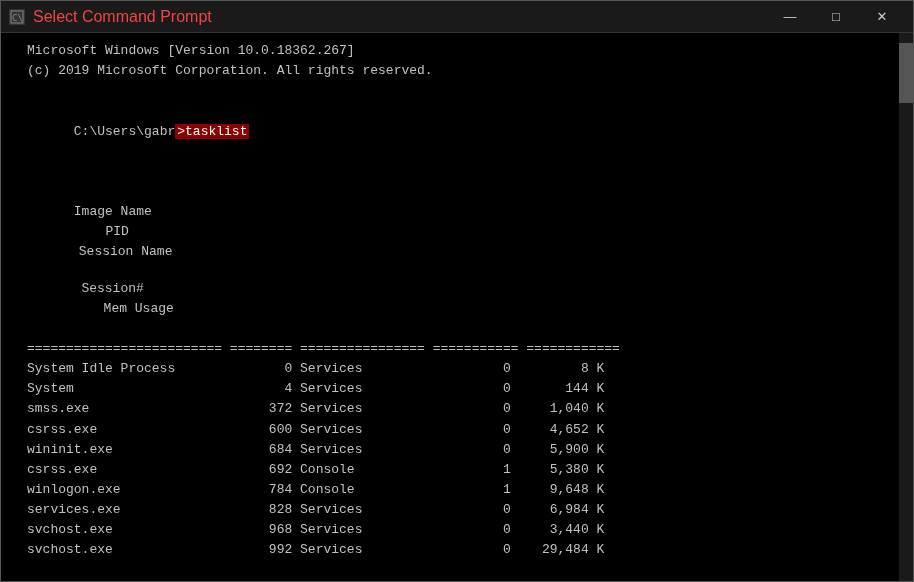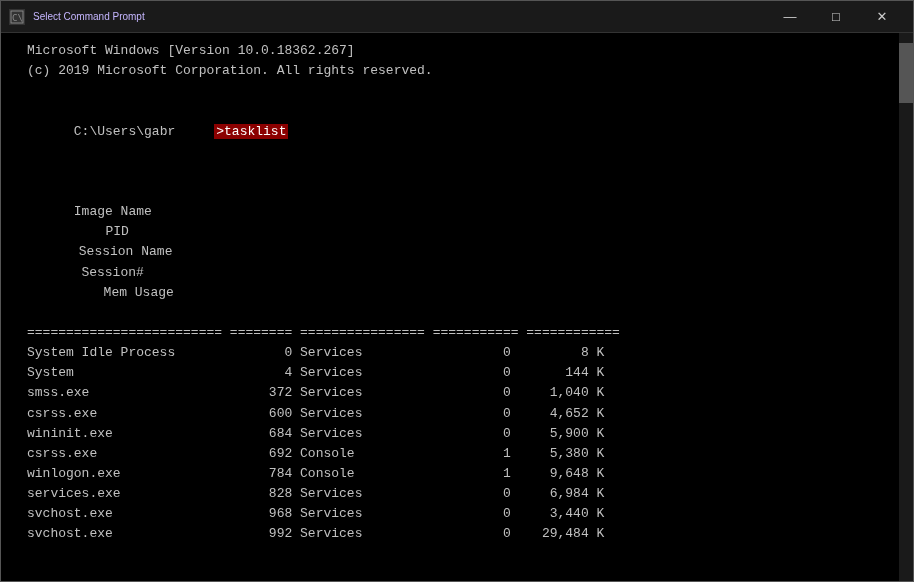--- a/index.html
+++ b/index.html
@@ -33,23 +33,23 @@
       height: 16px;
       margin-right: 8px;
       background: #333;
       display: flex;
       align-items: center;
       justify-content: center;
       font-size: 10px;
     }
     .titlebar-title {
       flex: 1;
-      color: #c4b5fd;
+      color: #ef4444;
       font-family: 'Segoe UI', Arial, sans-serif;
-      font-size: 10px;
+      font-size: 16px;
     }
     .titlebar-controls {
       display: flex;
       gap: 0;
     }
     .titlebar-btn {
       width: 46px;
       height: 32px;
       display: flex;
       align-items: center;
@@ -87,21 +87,20 @@
       color: #c0c0c0;
       padding-left: 16px;
     }
     .line.header-line {
       color: #c0c0c0;
     }
     .cmd-highlight {
       background: #8b0000;
       color: #fff;
       padding: 0 2px;
-      margin-left: 39px;
     }
   </style>
 </head>
 <body>
 
 <div class="window">
   <div class="titlebar">
     <div class="titlebar-icon">
       <svg width="14" height="14" viewBox="0 0 14 14">
         <rect x="1" y="1" width="12" height="12" fill="none" stroke="#888" stroke-width="1"></rect>
@@ -120,21 +119,21 @@
     <div class="line">(c) 2019 Microsoft Corporation. All rights reserved.</div>
     <div class="line">&nbsp;</div>
     <div class="line">
       <span>C:\Users\gabr</span><span class="cmd-highlight">&gt;tasklist</span>
     </div>
     <div class="line">&nbsp;</div>
     <div class="line header-line">
       <span style="display:inline-block;width:200px;">Image Name</span>
       <span style="display:inline-block;width:55px;text-align:right;">PID</span>
       <span style="display:inline-block;width:105px;padding-left:5px;">Session Name</span>
-      <span style="display:inline-block;width:70px;text-align:right;">Session#</span>
+      <span style="display:inline-block;width:70px;text-align:right;margin-top:16px;">Session#</span>
       <span style="display:inline-block;width:100px;text-align:right;">Mem Usage</span>
     </div>
     <div class="line">========================= ======== ================ =========== ============</div>
     <div id="table-rows">
         <div class="line">System Idle Process              0 Services                  0         8 K</div>
         <div class="line">System                           4 Services                  0       144 K</div>
         <div class="line">smss.exe                       372 Services                  0     1,040 K</div>
         <div class="line">csrss.exe                      600 Services                  0     4,652 K</div>
         <div class="line">wininit.exe                    684 Services                  0     5,900 K</div>
         <div class="line">csrss.exe                      692 Console                   1     5,380 K</div>

